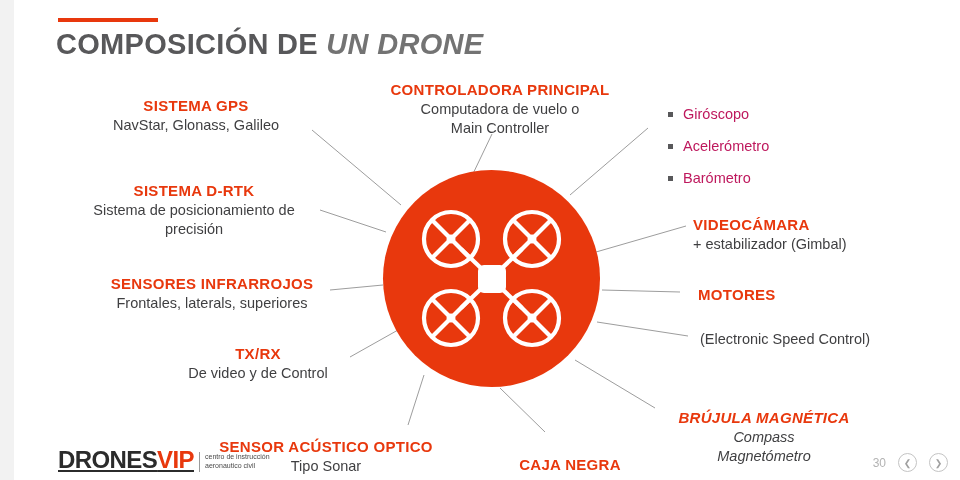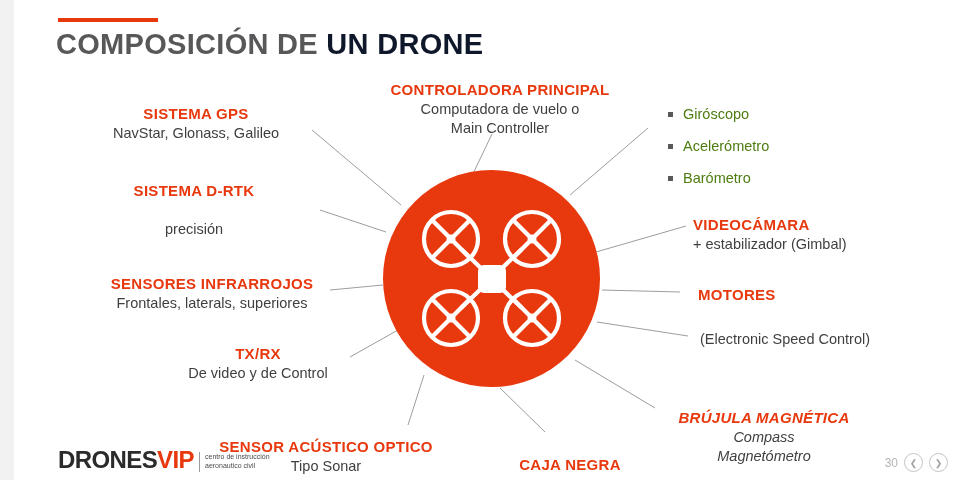--- a/index.html
+++ b/index.html
@@ -41,21 +41,22 @@
     position: absolute;
     left: 56px;
     top: 28px;
     font-size: 29px;
     font-weight: bold;
     letter-spacing: 0.3px;
     color: #58585a;
     white-space: nowrap;
   }
   .title .accent {
-    color: #0f172a;
+    color: #737373;
+    font-style: italic;
   }
 
   
   .circle {
     position: absolute;
     left: 383px;
     top: 170px;
     width: 217px;
     height: 217px;
     border-radius: 50%;
@@ -99,21 +100,21 @@
   .bullets {
     list-style: none;
     margin: 2px 0 0 0;
     padding: 0;
   }
   .bullets li {
     position: relative;
     padding-left: 17px;
     line-height: 24px;
     font-size: 14.5px;
-    color: #4d7c0f;
+    color: #be185d;
     margin-top: 8px;
   }
   .bullets li:before {
     content: "";
     position: absolute;
     left: 2px;
     top: 10px;
     width: 5px;
     height: 5px;
     background: #58585a;
@@ -126,40 +127,41 @@
     bottom: 8px;
     display: flex;
     align-items: flex-end;
   }
   .logo-text {
     font-size: 24px;
     font-weight: bold;
     letter-spacing: -0.6px;
     color: #2b2b2b;
     line-height: 24px;
+    text-decoration: underline;
   }
   .logo-text .vip { color: #e8380d; }
   .logo-sub {
     border-left: 1px solid #9a9a9a;
     margin-left: 5px;
     padding-left: 5px;
     font-size: 7px;
     line-height: 9px;
     color: #4a4a4a;
     padding-bottom: 2px;
   }
 
   
   .pager {
     position: absolute;
     right: 12px;
     bottom: 8px;
     display: flex;
     align-items: center;
-    gap: 6px;
+    gap: 12px;
     color: #b3b3b3;
     font-size: 12px;
   }
   .nav-circle {
     width: 17px;
     height: 17px;
     border-radius: 50%;
     border: 1px solid #c4c4c4;
     color: #a0a0a0;
     font-size: 9px;
@@ -240,28 +242,28 @@
       <rect x="95" y="95" width="28" height="28" rx="6"></rect>
     </g>
   </svg>
 
   <div class="label center" style="left:370px; top:80px; width:260px;">
     <span class="hd">CONTROLADORA  PRINCIPAL</span>
     <span>Computadora de vuelo o</span><br>
     <span>Main Controller</span>
   </div>
 
-  <div class="label center" style="left:96px; top:104px; width:200px;">
+  <div class="label center" style="left:96px; top:96px; width:200px;">
     <span class="hd">SISTEMA GPS</span>
     <span>NavStar, Glonass, Galileo</span>
   </div>
 
   <div class="label center" style="left:78px; top:181px; width:232px;">
     <span class="hd">SISTEMA D-RTK</span>
-    <br>
+    <span>Sistema de posicionamiento de</span><br>
     <span>precisión</span>
   </div>
 
   <div class="label center" style="left:96px; top:274px; width:232px;">
     <span class="hd">SENSORES   INFRARROJOS</span>
     <span>Frontales, laterals, superiores</span>
   </div>
 
   <div class="label center" style="left:168px; top:344px; width:180px;">
     <span class="hd">TX/RX</span>

